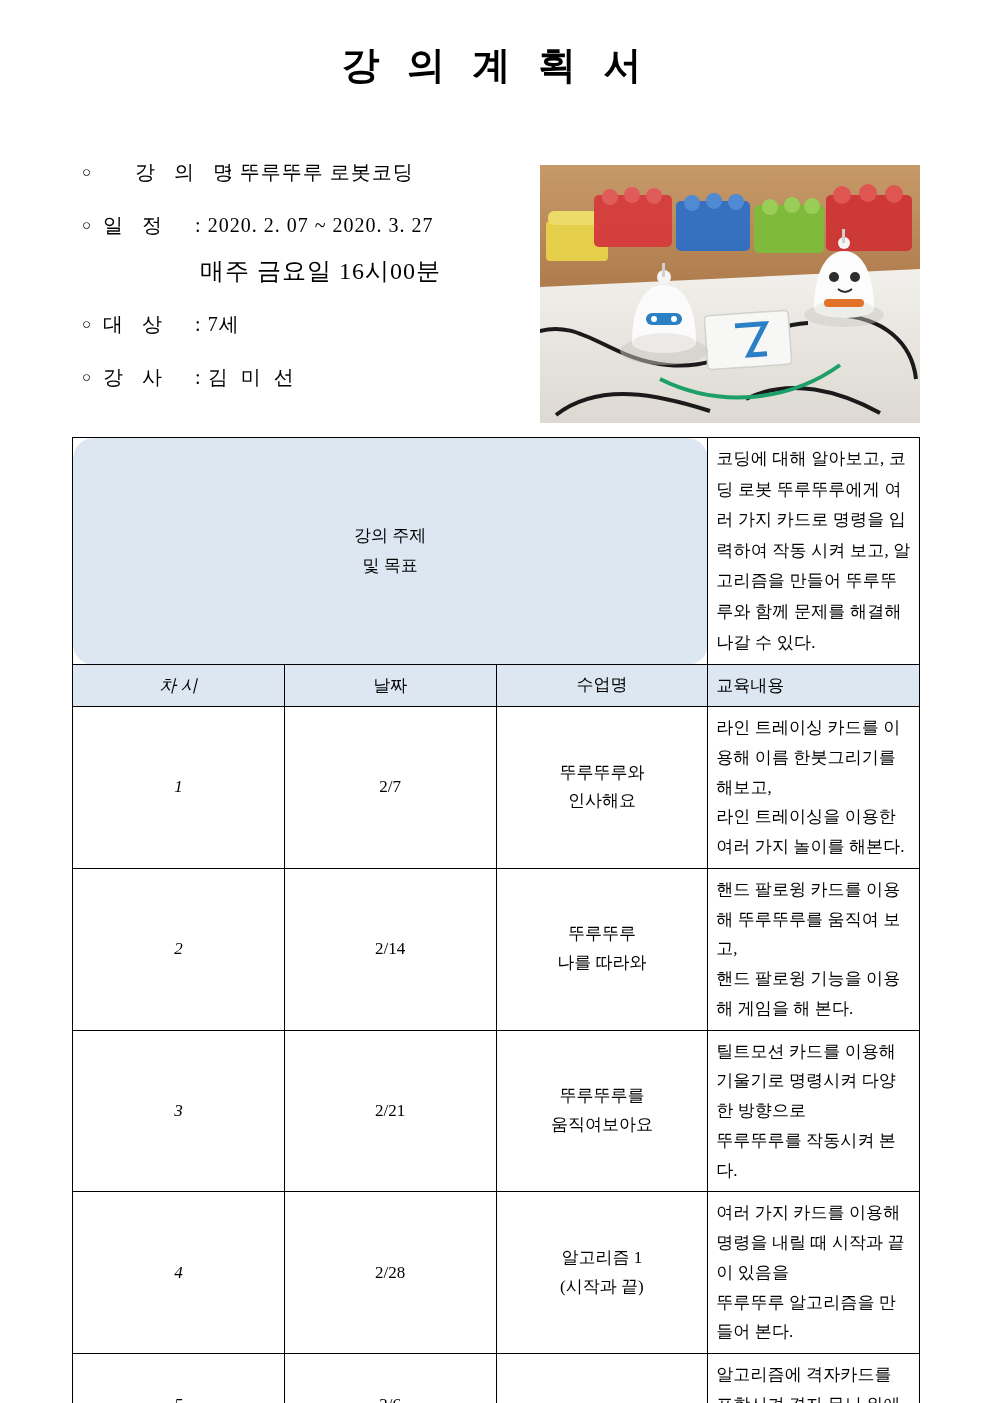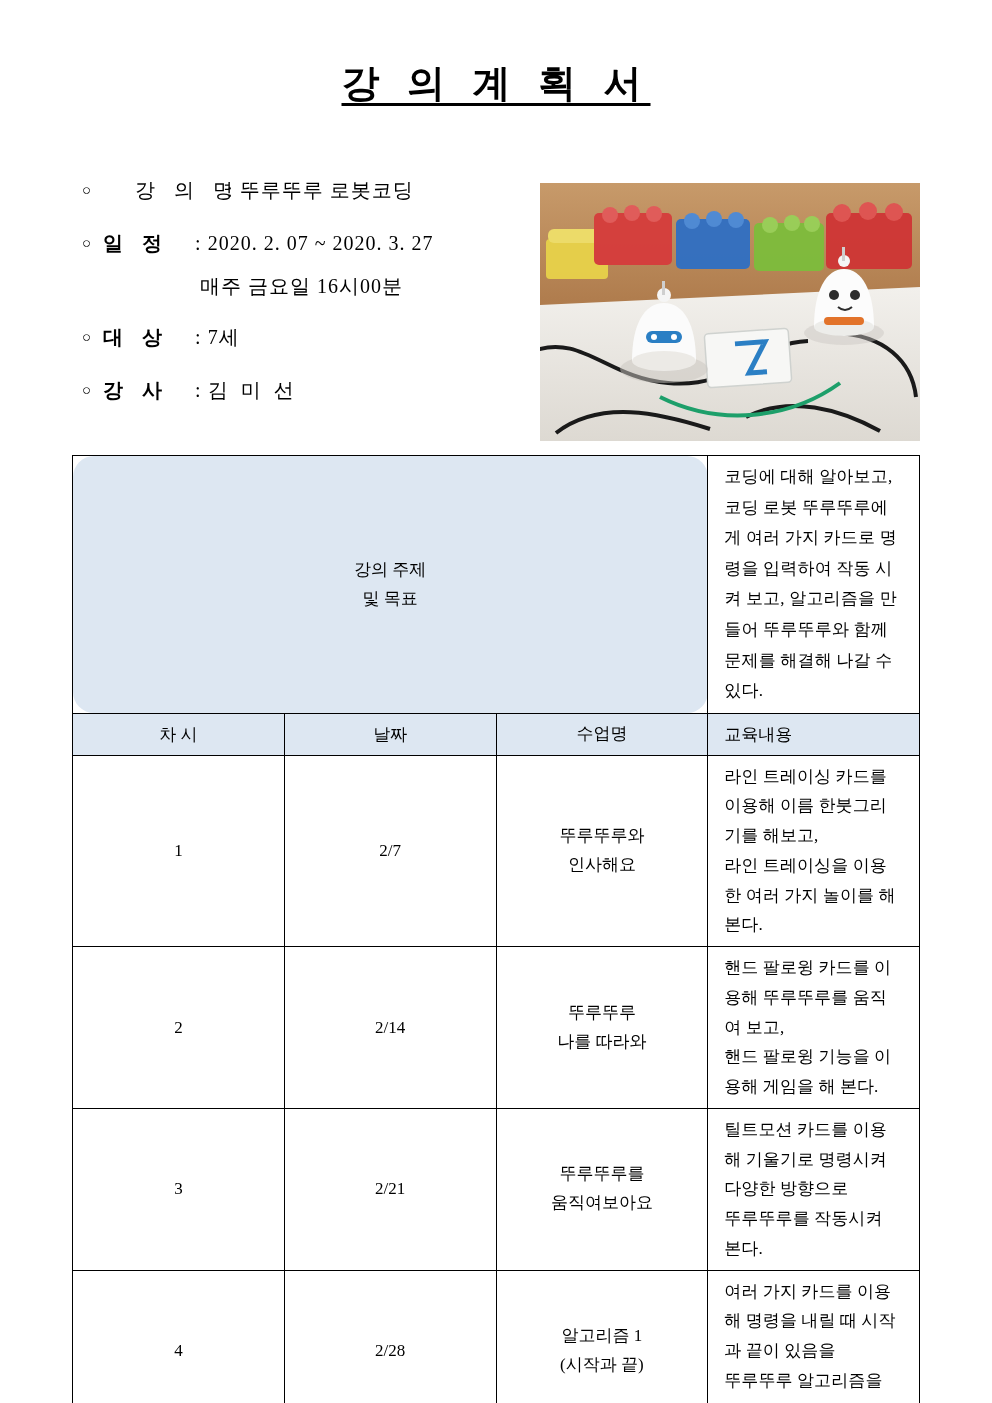--- a/index.html
+++ b/index.html
@@ -20,23 +20,22 @@
     width: 992px;
     height: 1403px;
     box-sizing: border-box;
     padding: 0 72px;
   }
   .doc-title {
     text-align: center;
     font-size: 38px;
     font-weight: bold;
     letter-spacing: 9px;
-    text-decoration: underline;
     text-underline-offset: 7px;
-    margin-top: 58px;
+    margin-top: 40px;
     font-family: "Liberation Serif", serif;
   }
   .info-block {
     position: relative;
     margin-top: 68px;
     height: 262px;
   }
   .info-lines {
     position: absolute;
     left: 10px;
@@ -54,26 +53,26 @@
     font-size: 15px;
     margin-right: 12px;
     position: relative;
     top: -2px;
   }
   .label {
     display: inline-block;
     letter-spacing: 7px;
   }
   .lbl-w1 { width: 92px; margin-left: 32px; }
-  .lbl-w2 { width: 92px; font-weight: bold; }
+  .lbl-w2 { width: 92px; }
   .colon { margin-right: 7px; }
   .value { letter-spacing: 1px; }
   .value-spaced { letter-spacing: 4px; }
   .sub-line {
-    font-size: 20px;
+    font-size: 24px;
     margin: -10px 0 24px 118px;
     letter-spacing: 1px;
   }
   .photo {
     position: absolute;
     right: 0;
     top: 6px;
     width: 380px;
     height: 258px;
     overflow: hidden;
@@ -83,21 +82,21 @@
   .photo svg { display: block; }
 
   table.plan {
     width: 100%;
     border-collapse: collapse;
     margin-top: 16px;
     table-layout: fixed;
   }
   table.plan td, table.plan th {
     border: 1.4px solid #000;
-    padding: 6px 16px;
+    padding: 6px 8px;
     font-size: 17px;
     vertical-align: middle;
     font-family: "Liberation Serif", serif;
     font-weight: normal;
   }
   .hdr {
     background: #dde7f2;
     text-align: left;
   }
   .theme-label {
@@ -106,21 +105,21 @@
     line-height: 1.75;
     font-size: 17px;
     border-radius: 21px;
   }
   .theme-text {
     line-height: 1.8;
     font-size: 17.5px;
     letter-spacing: 0.2px;
     padding: 10px 10px;
   }
-  .c-no { width: 46px; text-align: center; }
+  .c-no { width: 46px; text-align: center; font-style: italic; }
   .c-date { width: 72px; text-align: center; }
   .c-name { width: 196px; text-align: center; line-height: 1.7; }
   .c-content { line-height: 1.75; letter-spacing: 0.1px; padding: 10px 10px; }
   .row-cell { height: 62px; }
 </style>
 </head>
 <body>
 
 <div class="page">
 

